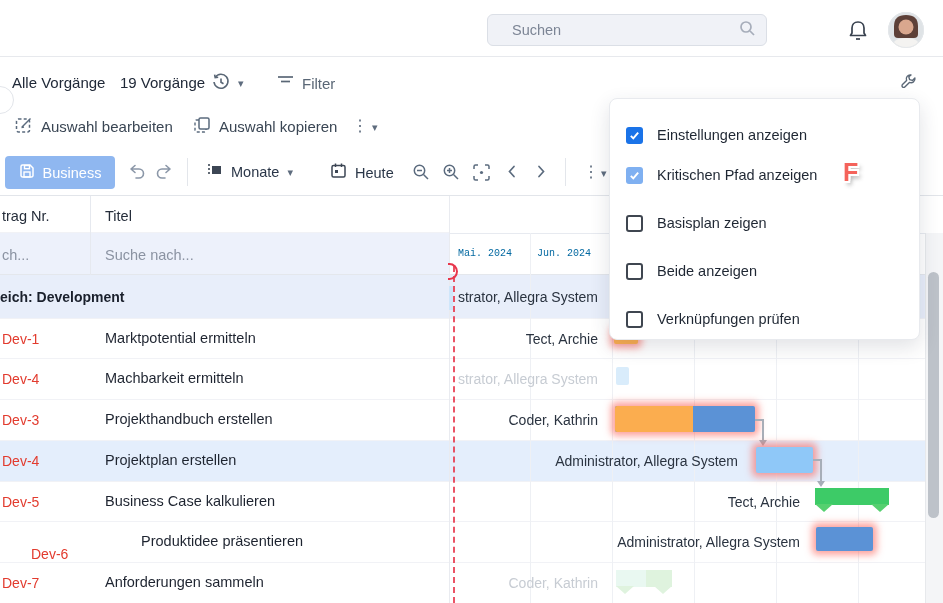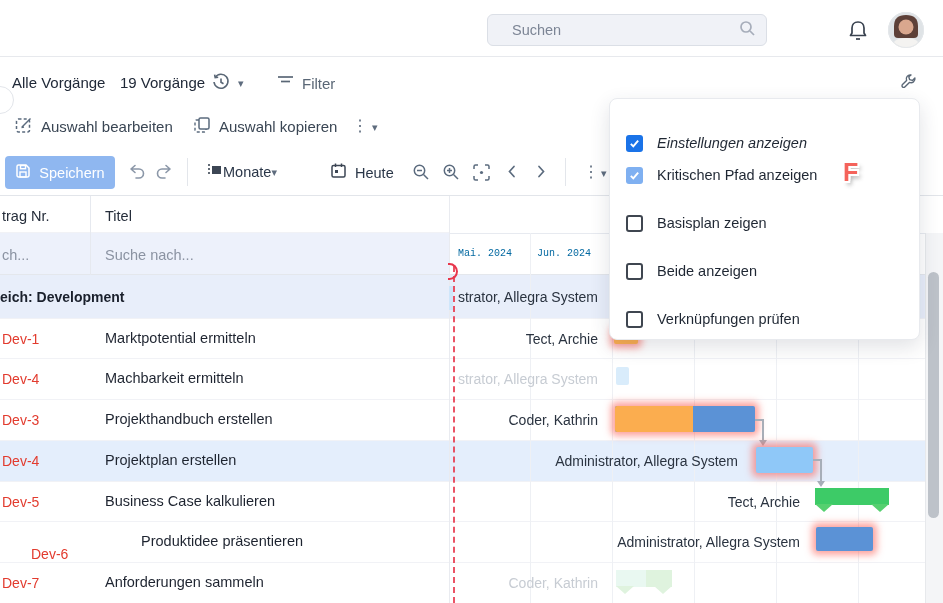--- a/index.html
+++ b/index.html
@@ -178,37 +178,37 @@
   <div class="abs caret" style="left:372px;top:121px;">▾</div>
 
   <div class="abs btn-save">
     <span class="ic">
       <svg width="16" height="16" viewBox="0 0 16 16">
           <path d="M2 3.5 A1.5 1.5 0 0 1 3.5 2 L11 2 L14 5 L14 12.5 A1.5 1.5 0 0 1 12.5 14 L3.5 14 A1.5 1.5 0 0 1 2 12.5 Z" fill="none" stroke="#fff" stroke-width="1.5"></path>
           <rect x="5" y="9" width="6" height="5" fill="none" stroke="#fff" stroke-width="1.4"></rect>
           <rect x="5.5" y="2.5" width="5" height="3.2" fill="none" stroke="#fff" stroke-width="1.4"></rect>
         </svg>
     </span>
-    <span class="txt">Speichern</span>
+    <span class="txt">Business</span>
   </div>
 
   <div class="abs" style="left:127px;top:163px;">
     <svg width="19" height="17" viewBox="0 0 19 17">
         <path d="M4 6 L8 2.5 M4 6 L8 9.5 M4 6 L12 6 A4.5 4.5 0 0 1 12 15 L9 15" fill="none" stroke="#8b97a8" stroke-width="1.6" stroke-linecap="round"></path>
       </svg>
   </div>
   <div class="abs" style="left:155px;top:163px;">
     <svg width="19" height="17" viewBox="0 0 19 17">
         <path d="M15 6 L11 2.5 M15 6 L11 9.5 M15 6 L7 6 A4.5 4.5 0 0 0 7 15 L10 15" fill="none" stroke="#8b97a8" stroke-width="1.6" stroke-linecap="round"></path>
       </svg>
   </div>
 
   <div class="abs vdiv" style="left:187px;top:158px;height:28px;"></div>
 
-  <div class="abs" style="left:206px;top:162px;display:flex;align-items:center;cursor:pointer;">
+  <div class="abs" style="left:206px;top:162px;display:flex;align-items:center;gap:8px;cursor:pointer;">
     <span class="ic">
       <svg width="17" height="16" viewBox="0 0 17 16">
           <line x1="3" y1="2" x2="3" y2="14" stroke="#3c4654" stroke-width="1.6" stroke-dasharray="2 2"></line>
           <rect x="6" y="4" width="9" height="8" fill="#3c4654"></rect>
         </svg>
     </span>
     <span class="txt tool-label">Monate</span>
     <span class="caret">▾</span>
   </div>
 
@@ -362,21 +362,21 @@
     <div class="notch" style="right:0;border-top:8px solid #dff3de;"></div>
   </div>
 
   <div class="abs today-cap"></div>
   <div class="abs today"></div>
 
   <div class="abs sb-track"></div>
   <div class="abs sb-thumb"></div>
 
   <div class="abs panel">
-    <div class="menu-item" style="top:20px;font-style:italic;">
+    <div class="menu-item" style="top:12px;">
       <span class="cb cb-on">
         <svg width="13" height="13" viewBox="0 0 16 16">
             <polyline points="3.5,8.5 6.5,11.5 12.5,4.5" stroke="#fff" stroke-width="2.4" fill="none"></polyline>
           </svg>
       </span>
       <span class="menu-label txt">Einstellungen anzeigen</span>
     </div>
     <div class="menu-item" style="top:52px;">
       <span class="cb cb-on-light">
         <svg width="13" height="13" viewBox="0 0 16 16">

